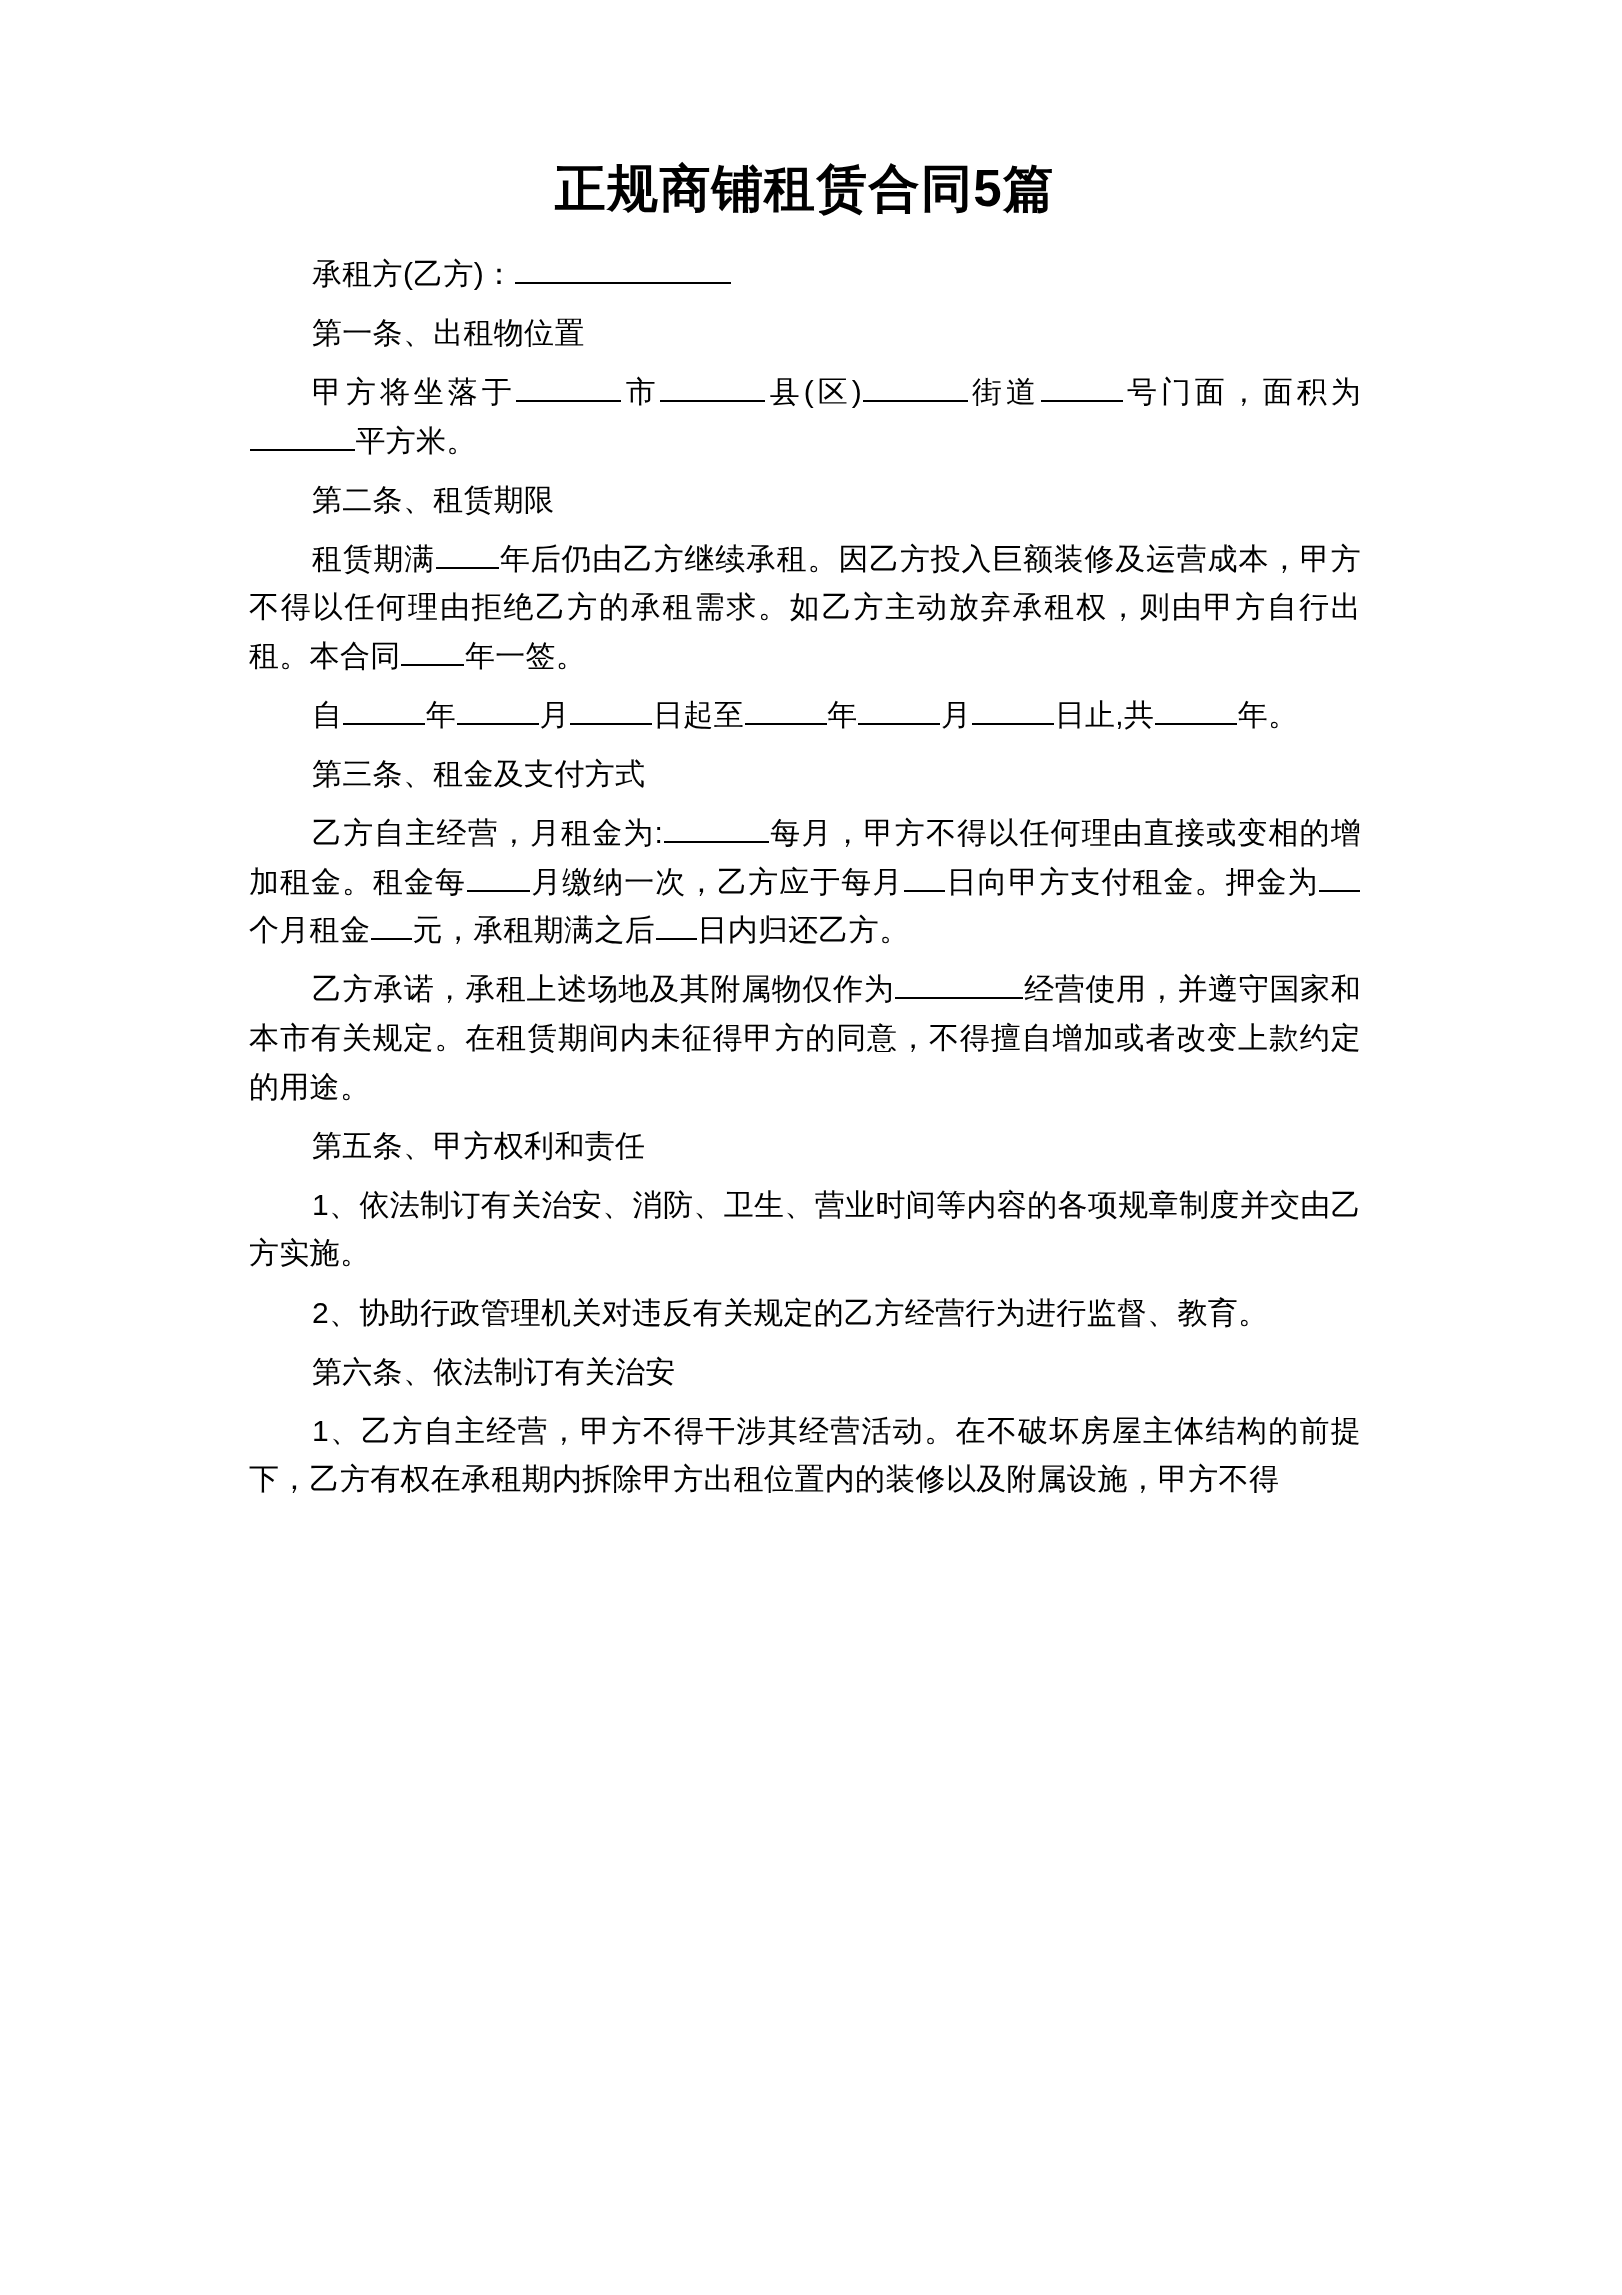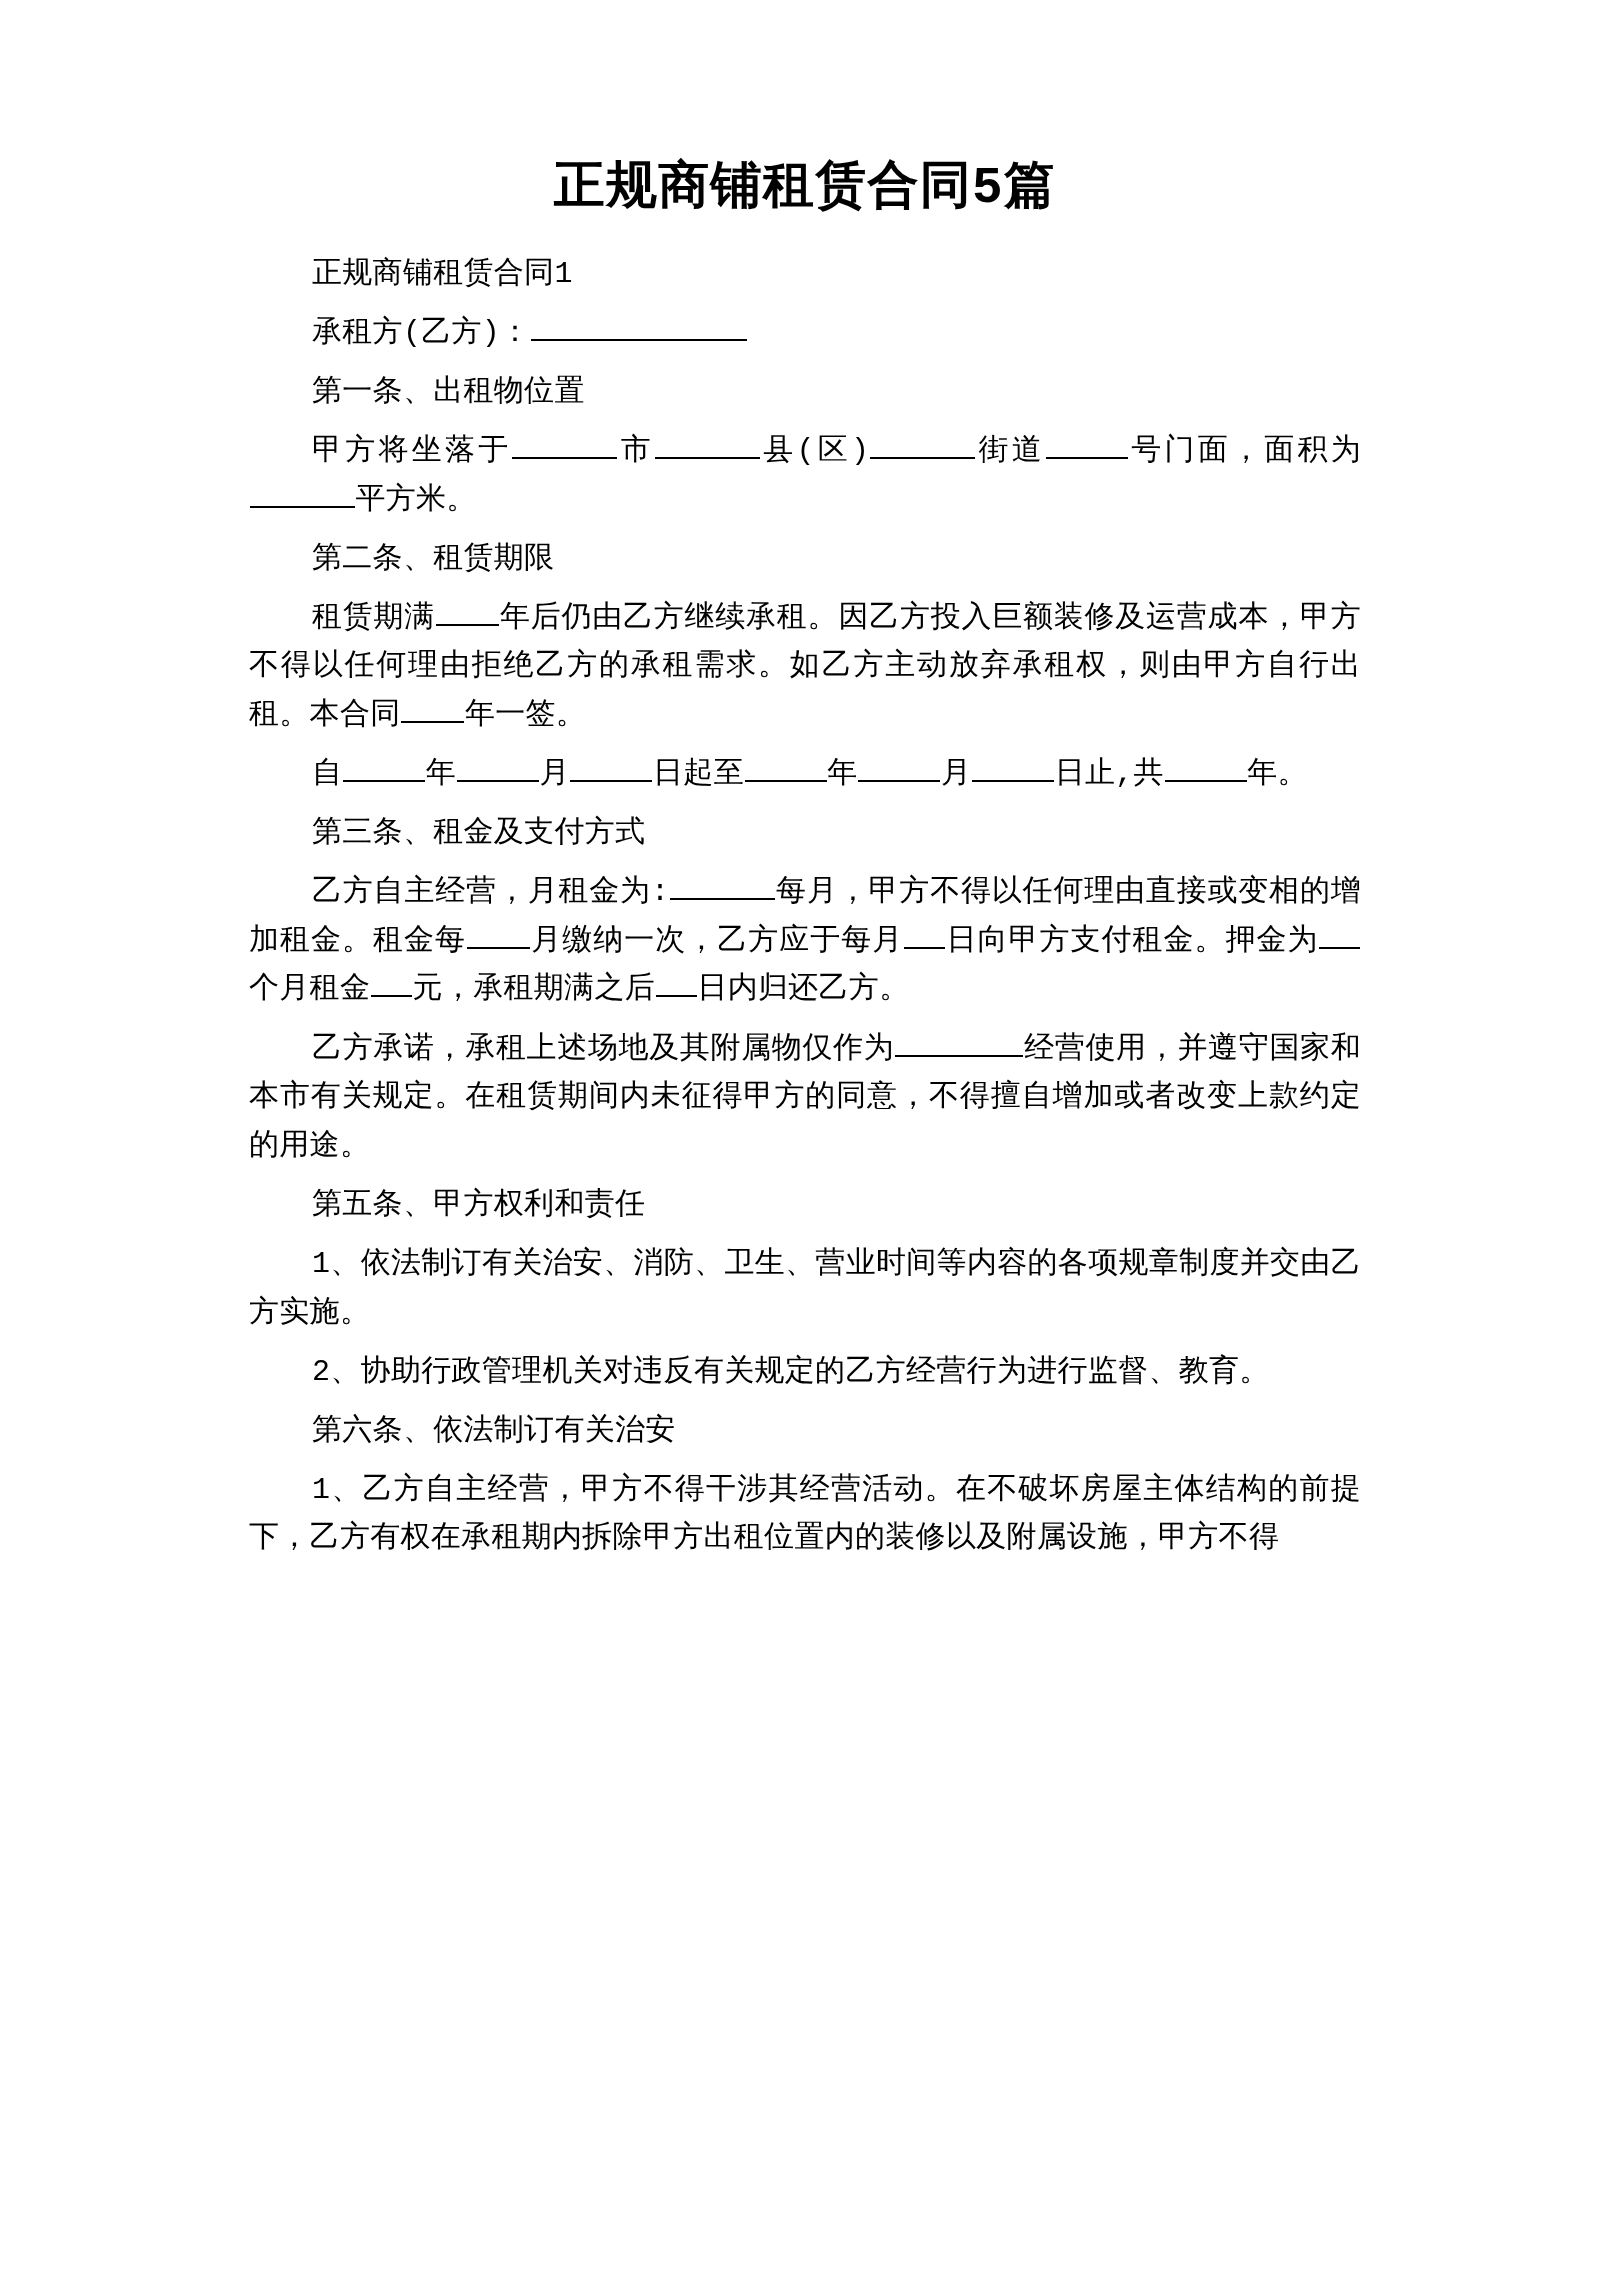--- a/index.html
+++ b/index.html
@@ -8,21 +8,21 @@
     padding: 0;
     background: #ffffff;
   }
   .page {
     position: relative;
     width: 1623px;
     height: 2295px;
     background: #ffffff;
     box-sizing: border-box;
     overflow: hidden;
-    font-family: Liberation Mono, monospace;
+    font-family: Liberation Sans, sans-serif;
     color: #000000;
   }
   .content {
     position: absolute;
     left: 249px;
     top: 157px;
     width: 1112px;
   }
   .doc-title {
     font-size: 51px;
@@ -59,21 +59,20 @@
   .b-xxl { width: 216px; }
 </style>
 </head>
 <body>
 
 <div class="page">
   <div class="content">
 
     <h1 class="doc-title">正规商铺租赁合同5篇</h1>
 
-    <p class="para indent">正规商铺租赁合同1</p>
 
 
     <p class="para indent"><span>承租方(乙方)：</span><span class="blank b-xxl"></span></p>
 
     <p class="para indent">第一条、出租物位置</p>
 
     <p class="para indent"><span>甲方将坐落于</span><span class="blank b-lg"></span><span>市</span><span class="blank b-lg"></span><span>县(区)</span><span class="blank b-lg"></span><span>街道</span><span class="blank b-md"></span><span>号门面，面积为</span><span class="blank b-lg"></span><span>平方米。</span></p>
 
     <p class="para indent">第二条、租赁期限</p>
 

